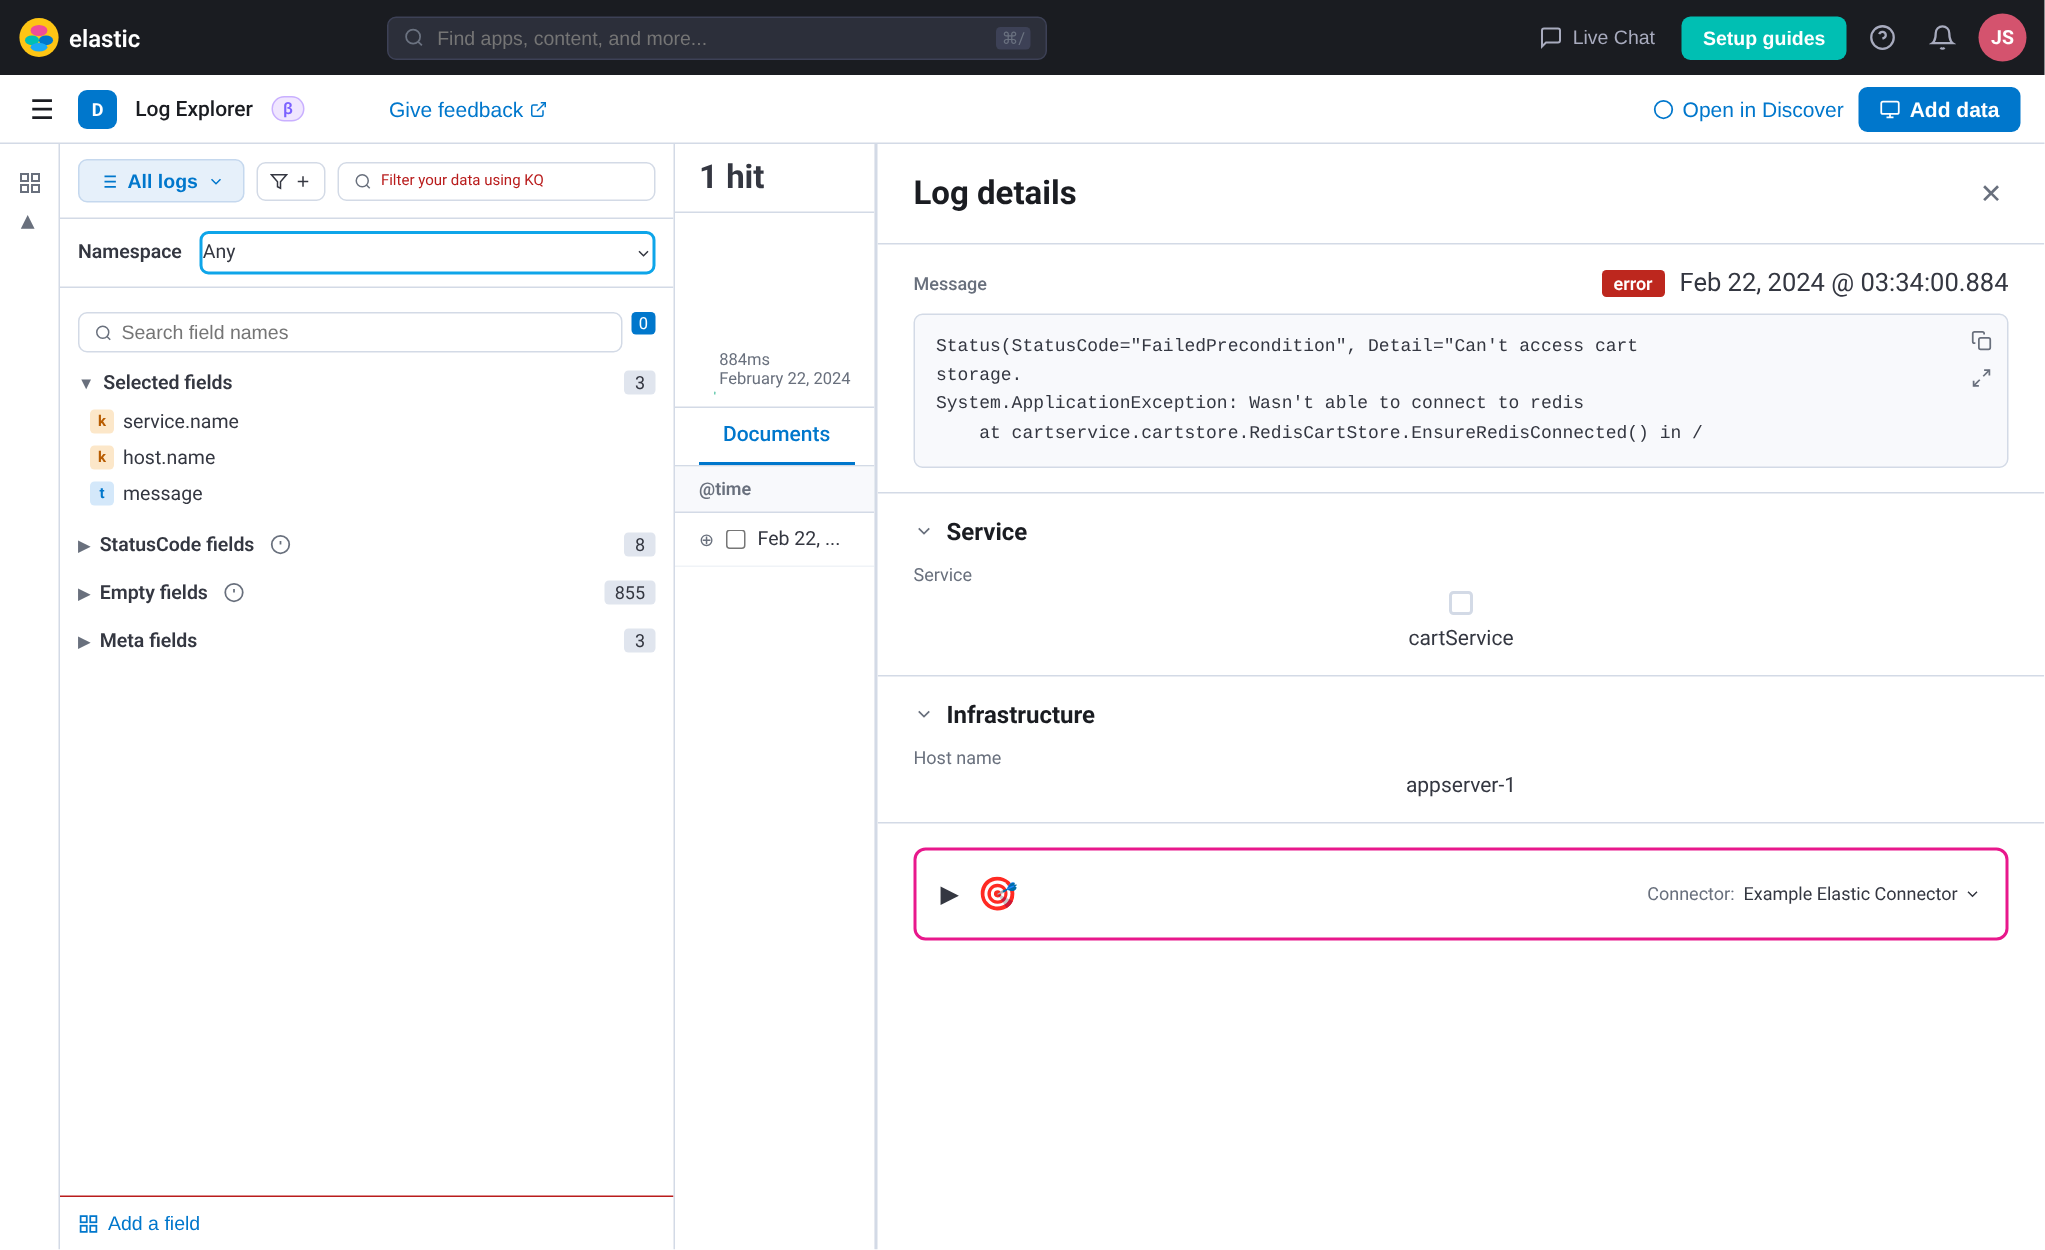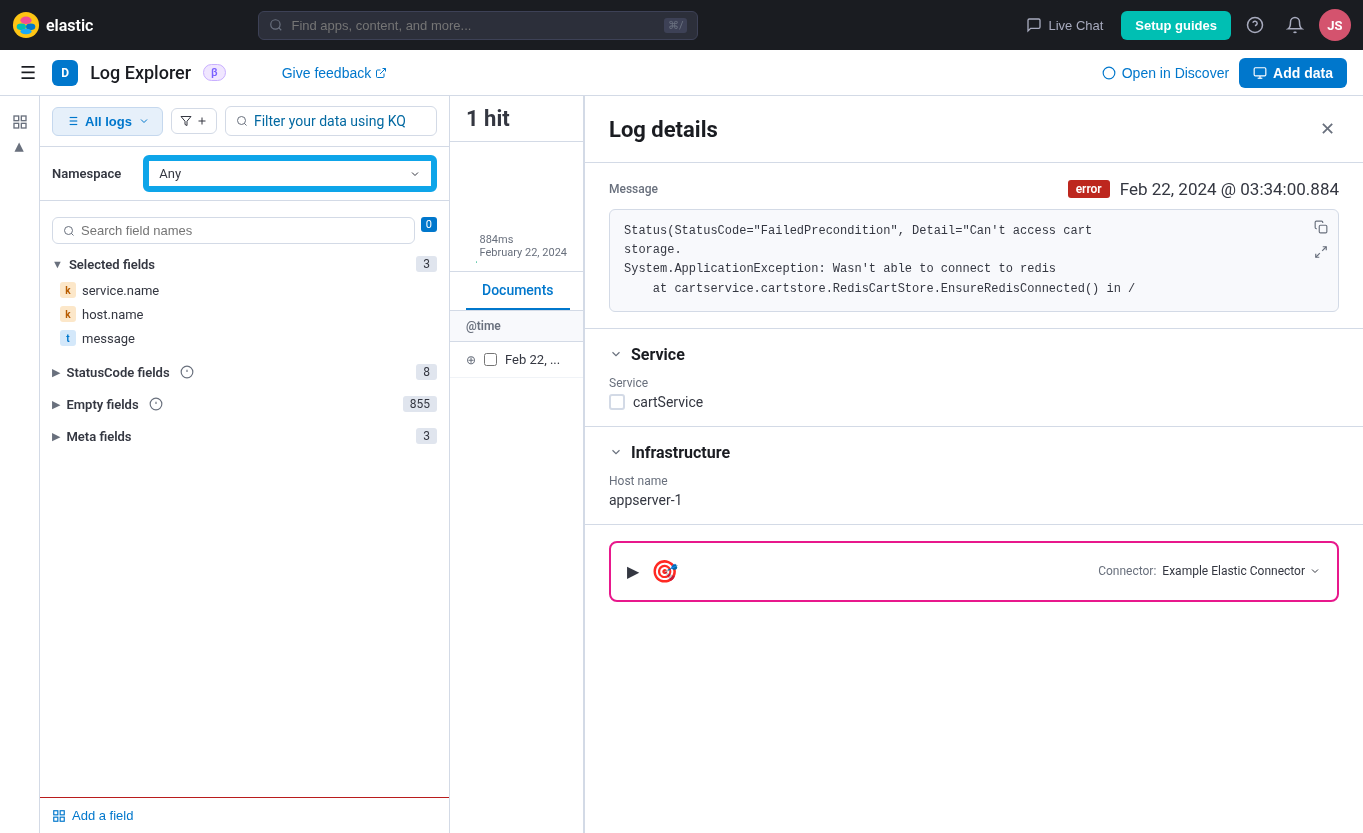--- a/index.html
+++ b/index.html
@@ -17,21 +17,21 @@
       flex: 1; max-width: 440px; margin: 0 auto;
       display: flex; align-items: center; background: #2c2f3a; border: 1px solid #3d4156;
       border-radius: 6px; padding: 6px 10px; gap: 8px;
     }
     .search-bar input {
       background: transparent; border: none; outline: none; color: #a8abbe; flex: 1; font-size: 13px;
     }
     .search-shortcut { color: #6b7280; font-size: 11px; background: #3d4156; border-radius: 3px; padding: 1px 4px; }
     .nav-right { display: flex; align-items: center; gap: 8px; margin-left: auto; }
     .live-chat-btn {
-      display: flex; align-items: center; gap: 6px; color: #a8abbe; background: transparent;
+      display: flex; gap: 6px; color: #a8abbe; background: transparent;
       border: none; cursor: pointer; font-size: 13px; padding: 6px 10px; border-radius: 4px;
     }
     .setup-guides-btn {
       background: #00bfb3; color: #fff; border: none; border-radius: 6px;
       padding: 7px 14px; font-size: 13px; font-weight: 600; cursor: pointer;
     }
     .nav-icon-btn {
       width: 32px; height: 32px; border-radius: 50%; display: flex; align-items: center; justify-content: center;
       background: transparent; border: none; cursor: pointer; color: #a8abbe; font-size: 16px;
     }
@@ -43,21 +43,21 @@
     
     .second-nav {
       display: flex; align-items: center; background: #fff; border-bottom: 1px solid #d3dae6;
       height: 46px; padding: 0 16px; gap: 12px; position: fixed; top: 50px; left: 0; right: 0; z-index: 99;
     }
     .hamburger-btn { background: none; border: none; cursor: pointer; color: #1a1c21; font-size: 18px; padding: 4px; }
     .app-badge {
       width: 26px; height: 26px; border-radius: 6px; background: #0077cc;
       display: flex; align-items: center; justify-content: center; color: #fff; font-size: 12px; font-weight: 700;
     }
-    .breadcrumb-current { color: #1a1c21; font-size: 18px; font-weight: 500; }
+    .breadcrumb-current { color: #1a1c21; font-size: 14px; font-weight: 500; }
     .beta-badge {
       background: #f0e6ff; color: #7b61ff; border: 1px solid #c9b0ff;
       border-radius: 10px; padding: 1px 7px; font-size: 11px; font-weight: 600;
     }
     .give-feedback-btn {
       display: flex; align-items: center; gap: 4px; color: #0077cc; border: none;
       background: none; cursor: pointer; font-size: 14px; font-weight: 500; margin-left: 44px;
     }
     .second-nav-right { margin-left: auto; display: flex; align-items: center; gap: 10px; }
     .open-discover-btn {
@@ -106,26 +106,26 @@
       display: flex; align-items: center; gap: 4px; border: 1px solid #d3dae6; background: #fff;
       border-radius: 6px; padding: 6px 8px; cursor: pointer; color: #343741;
     }
     .kql-filter {
       flex: 1; display: flex; align-items: center; gap: 6px; border: 1px solid #d3dae6;
       border-radius: 6px; padding: 6px 10px; background: #fff; color: #69707d; cursor: text;
     }
 
     
     .namespace-bar {
-      display: flex; align-items: center; padding: 8px 12px; border-bottom: 1px solid #d3dae6; gap: 22px;
+      display: flex; align-items: center; padding: 8px 12px; border-bottom: 1px solid #d3dae6; gap: 12px;
     }
     .namespace-label { font-size: 13px; font-weight: 600; color: #343741; }
     .namespace-select {
       flex: 1; display: flex; align-items: center; justify-content: space-between;
-      border: 6px solid #0ea5e9; border-radius: 6px; padding: 5px 10px; background: #fff;
+      border: 2px solid #0ea5e9; border-radius: 6px; padding: 5px 0; background: #fff;
       cursor: pointer; font-size: 13px; color: #343741;
     }
 
     
     .fields-panel {
       flex: 1; overflow-y: auto; padding: 10px 0;
     }
 
     
     .field-search-bar {
@@ -251,21 +251,21 @@
       font-size: 14px;
     }
 
     
     .log-subsection { padding: 16px 24px; border-bottom: 1px solid #d3dae6; }
     .log-subsection-header {
       display: flex; align-items: center; gap: 8px; margin-bottom: 12px; cursor: pointer;
     }
     .subsection-title { font-size: 16px; font-weight: 700; color: #1a1c21; }
     .subsection-label { font-size: 12px; color: #69707d; margin-bottom: 4px; }
-    .subsection-value { display: flex; align-items: center; gap: 8px; }
+    .subsection-value { display: flex; align-items: center; gap: 8px; flex-direction: column; }
     .service-checkbox {
       width: 16px; height: 16px; border: 2px solid #d3dae6; border-radius: 3px; flex-shrink: 0;
     }
     .service-name { font-size: 14px; color: #343741; }
 
     
     .ai-section {
       margin: 16px 24px; border: 2px solid #e8188c; border-radius: 8px; padding: 16px;
       display: flex; align-items: center; gap: 12px;
     }
@@ -412,21 +412,21 @@
         <svg width="12" height="12" viewBox="0 0 24 24" fill="none" stroke="currentColor" stroke-width="2">
           <line x1="12" y1="5" x2="12" y2="19"></line>
             <line x1="5" y1="12" x2="19" y2="12"></line>
         </svg>
       </button>
       <div class="kql-filter">
         <svg width="12" height="12" viewBox="0 0 24 24" fill="none" stroke="#69707d" stroke-width="2">
           <circle cx="11" cy="11" r="8"></circle>
             <line x1="21" y1="21" x2="16.65" y2="16.65"></line>
         </svg>
-        <span style="color:#0369a1;font-size:14px;">Filter your data using KQ</span>
+        <span style="color:#b91c1c;font-size:10px;">Filter your data using KQ</span>
       </div>
     </div>
 
     <div class="namespace-bar">
       <span class="namespace-label">Namespace</span>
       <div class="namespace-select">
         <span>Any</span>
         <svg width="12" height="12" viewBox="0 0 24 24" fill="none" stroke="#343741" stroke-width="2">
           <polyline points="6,9 12,15 18,9"></polyline>
         </svg>

